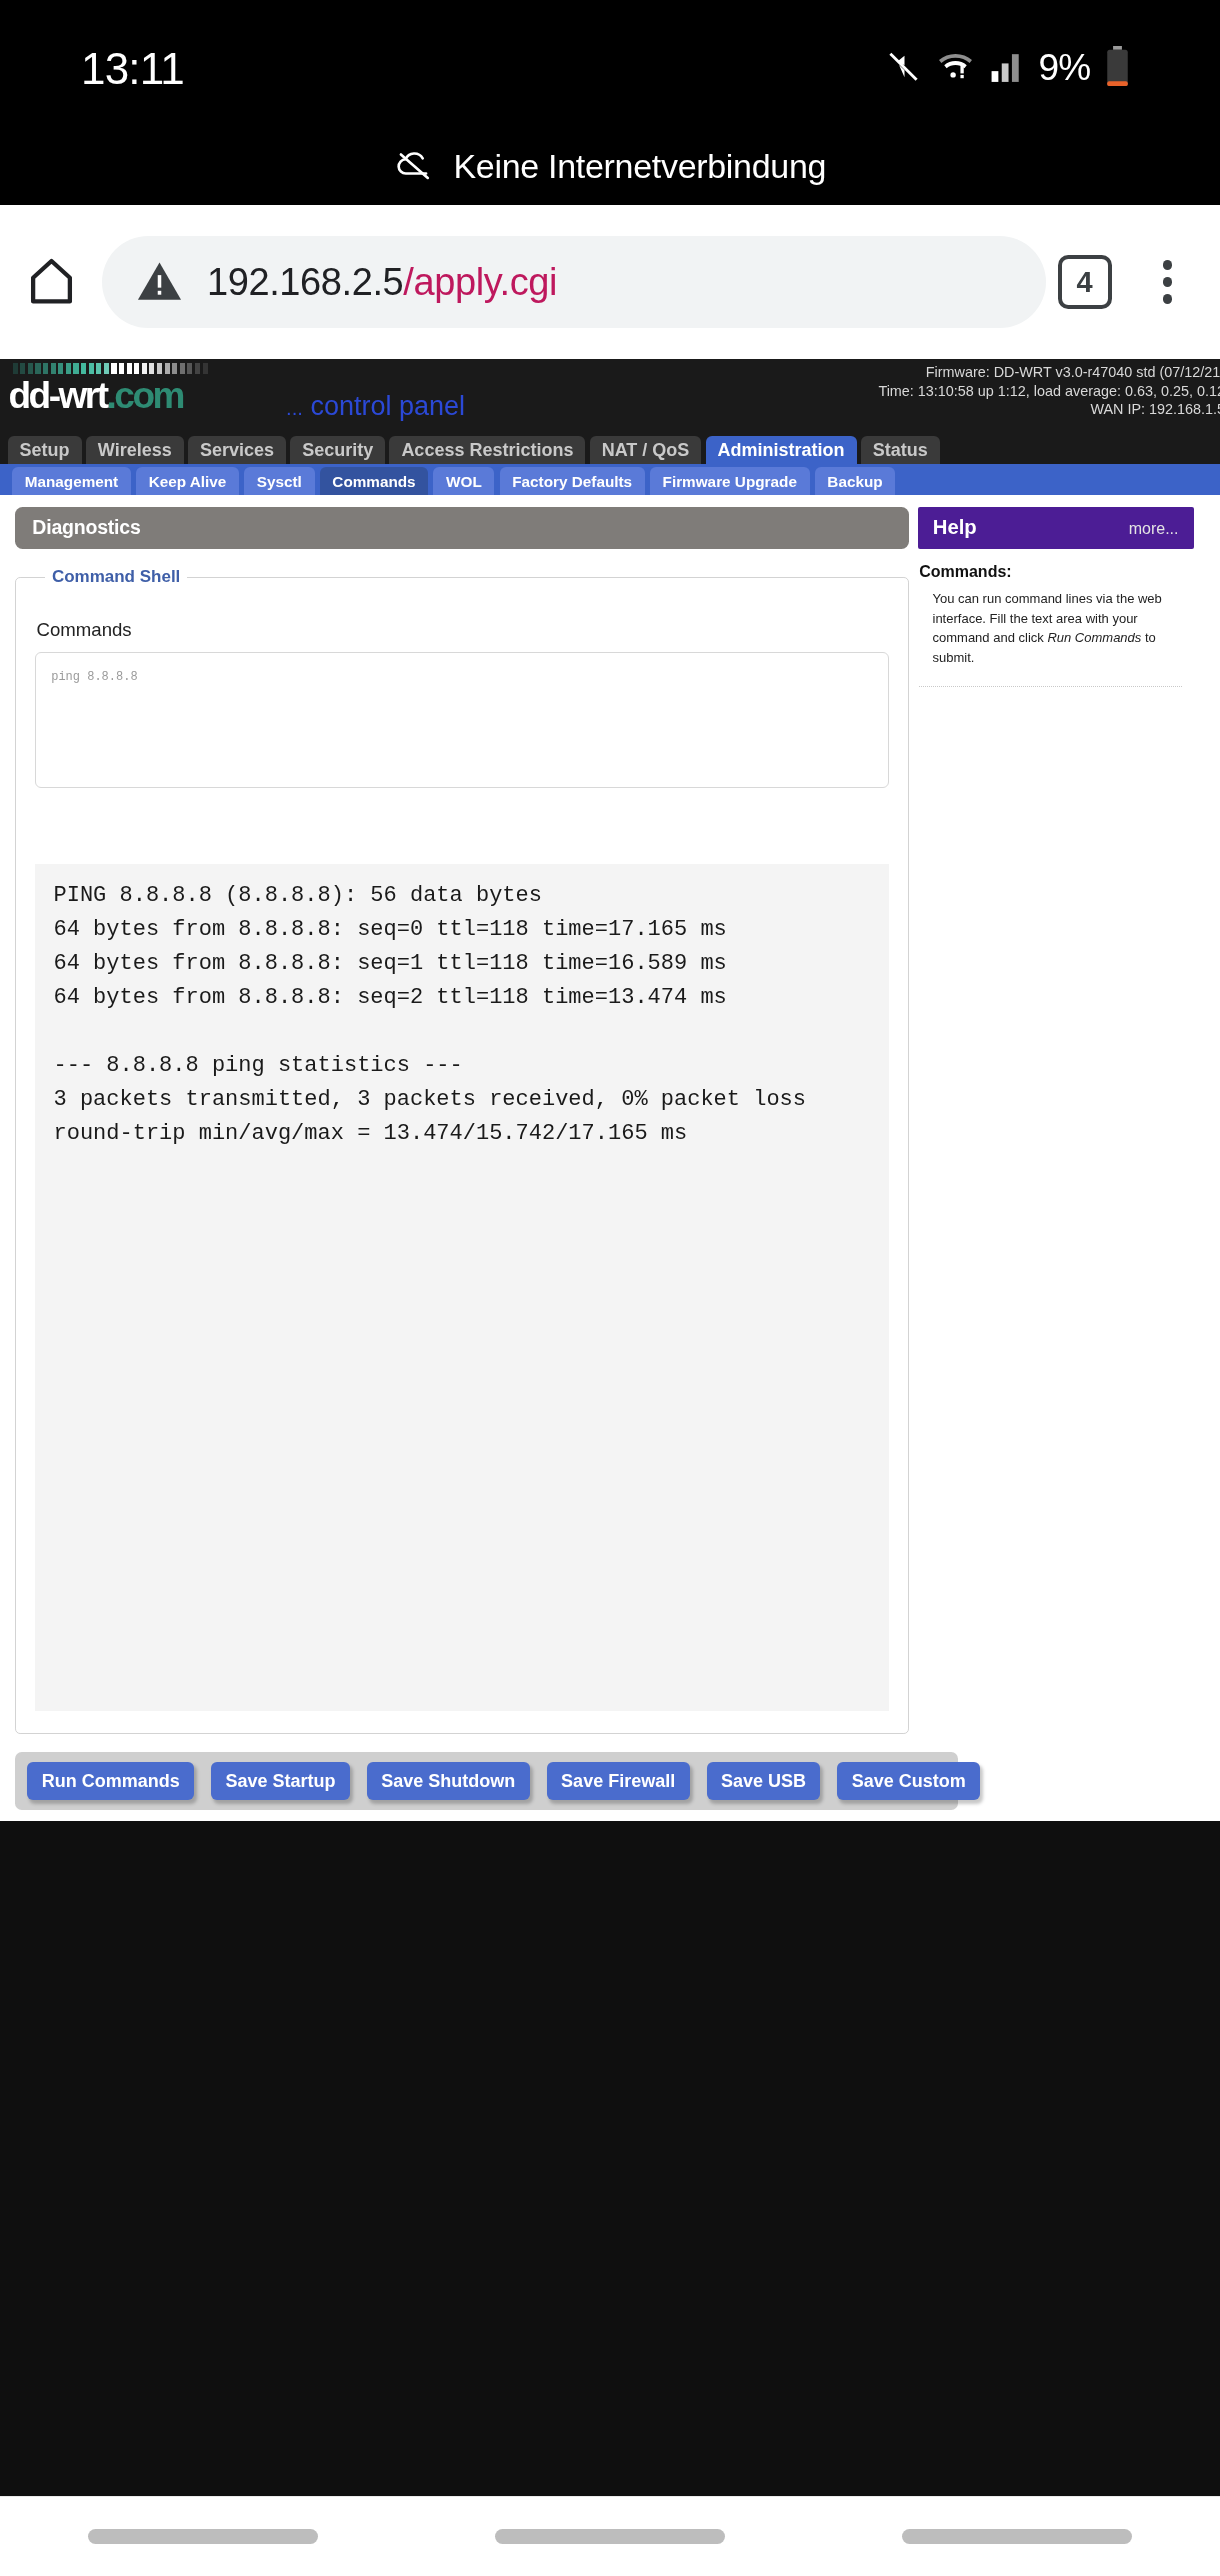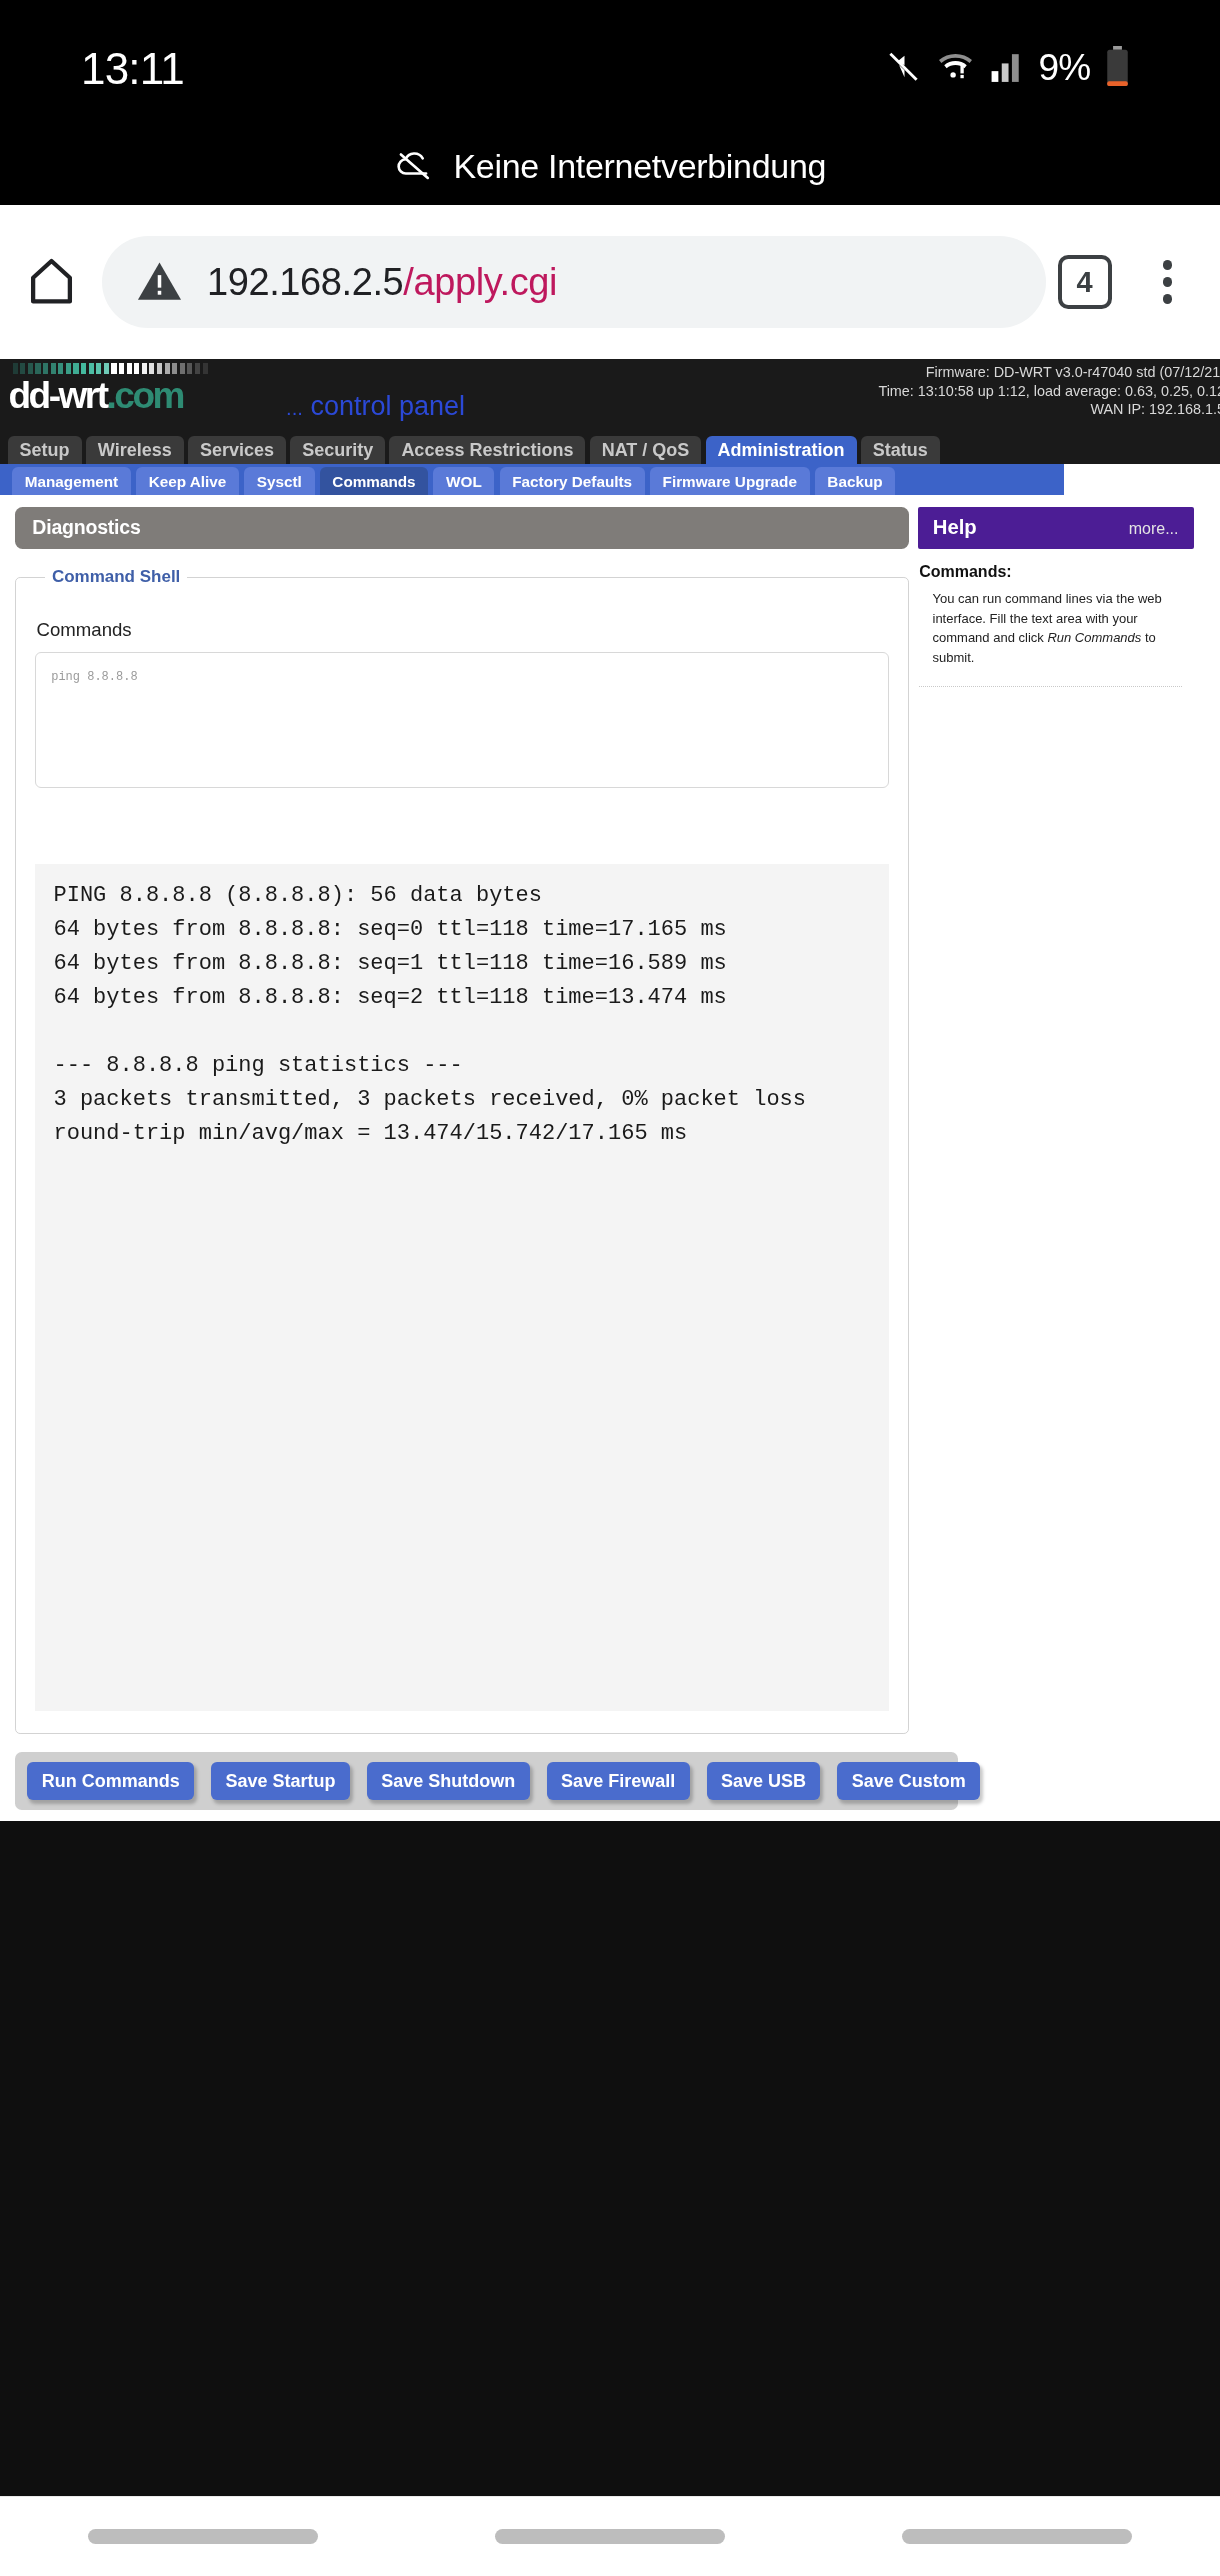--- a/index.html
+++ b/index.html
@@ -90,21 +90,21 @@
   }
   .tab{
     background:#3a3a3a; color:#c9c9c9; font-size:18px; font-weight:bold;
     padding:6.8px 12px 6px 12px; border-radius:6px 6px 0 0; white-space:nowrap;
     line-height:15.3px;
   }
   .tab.active{ background:#3c63c8; color:#fff; }
 
   
   .tabs-sub{
-    position:relative; width:1064px; height:31px; background:#3c63c8;
+    position:relative; width:1220px; height:31px; background:#3c63c8;
     display:flex; align-items:flex-end; padding-left:12px; gap:5.1px;
   }
   .subtab{
     background:#5a7ad8; color:#fff; font-size:15.3px; font-weight:bold;
     padding:6.8px 12.7px 6px 12.7px; border-radius:6px 6px 0 0; white-space:nowrap;
     line-height:15.3px;
   }
   .subtab.active{ background:#33539f; }
 
   

